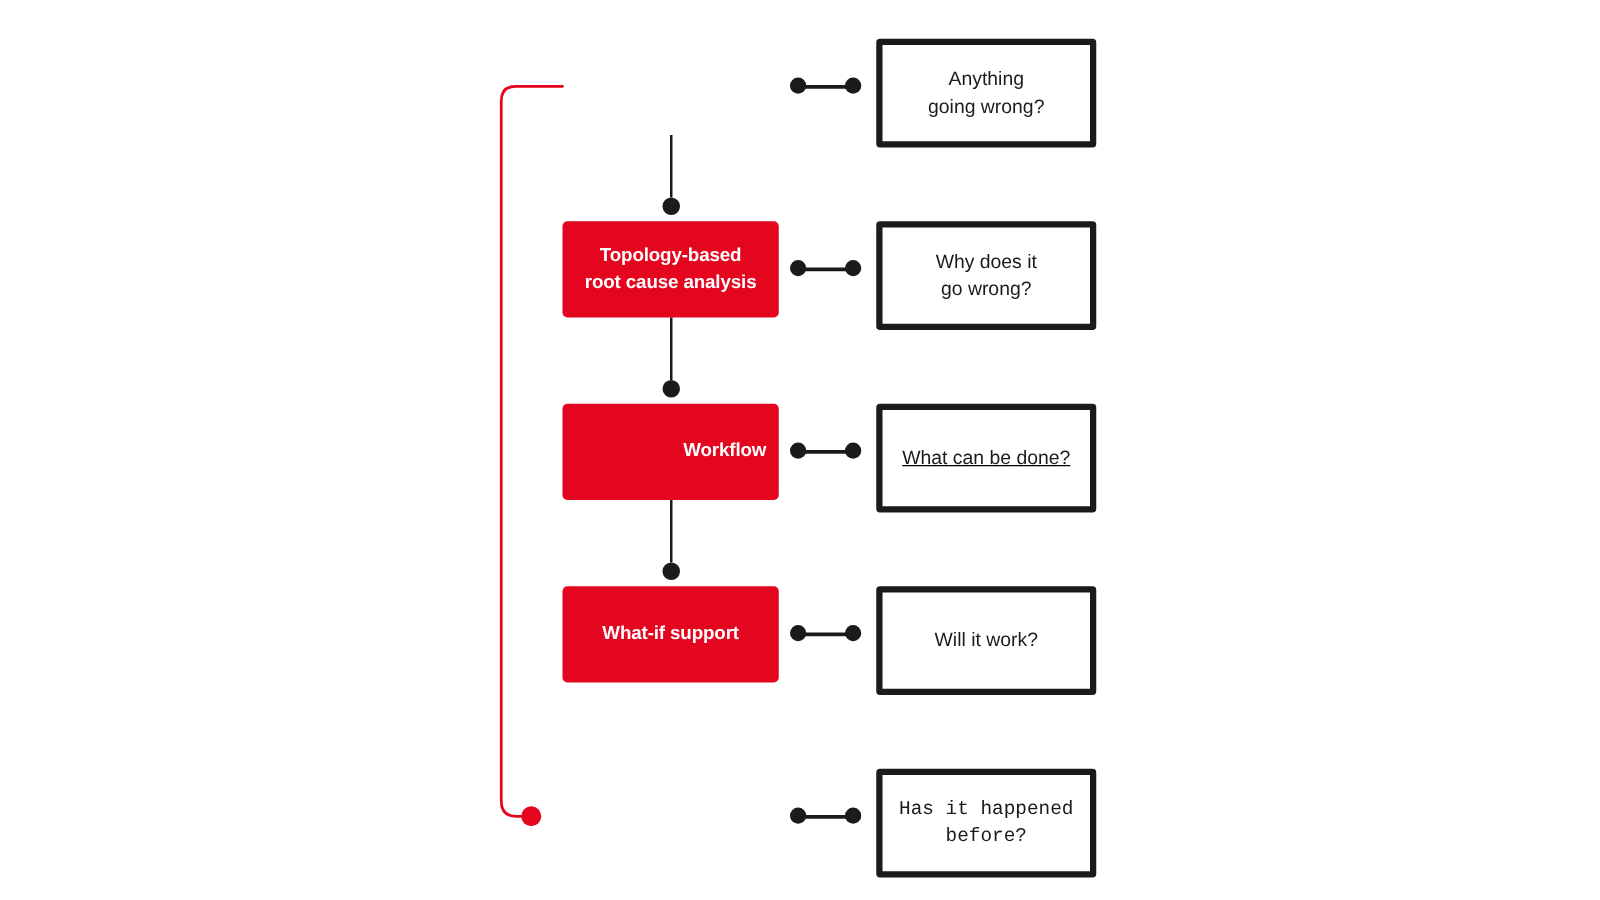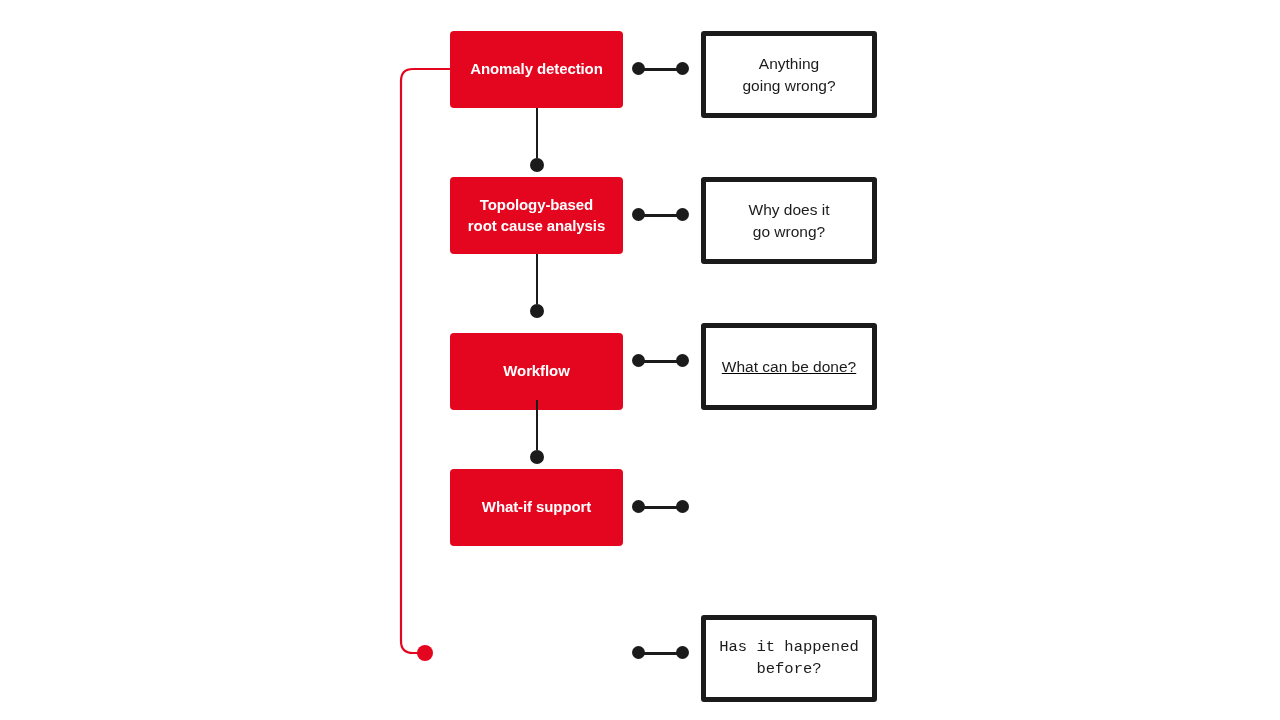--- a/index.html
+++ b/index.html
@@ -128,23 +128,20 @@
 </head>
 <body>
 
 <div id="canvas">
 
   <svg id="feedback-loop" viewBox="0 0 1280 720" width="1280" height="720">
     <path d="M 450 69 L 413 69 Q 401 69 401 81 L 401 641 Q 401 653 413 653 L 419 653" fill="none" stroke="#E4051E" stroke-width="2.2" stroke-linecap="round"></path>
     <circle cx="425" cy="653" r="8" fill="#E4051E"></circle>
   </svg>
 
-  <div class="red-box" style="left:450px; top:31px;">
-    <span class="label">Anomaly detection</span>
-  </div>
   <div class="dumbbell" style="top:69px;">
     <span class="dot left"></span>
     <span class="bar"></span>
     <span class="dot right"></span>
   </div>
   <div class="white-box" style="left:701px; top:31px;">
     <span class="label">Anything
 going wrong?</span>
   </div>
 
@@ -165,21 +162,21 @@
   <div class="white-box" style="left:701px; top:177px;">
     <span class="label">Why does it
 go wrong?</span>
   </div>
 
   <div class="v-connector" style="top:254px; height:64px;">
     <span class="stem" style="height:50px;"></span>
     <span class="dot" style="top:50px;"></span>
   </div>
 
-  <div class="red-box" style="left:450px; top:333px;">
+  <div class="red-box" style="left:450px; top:323px;justify-content:flex-end;">
     <span class="label">Workflow</span>
   </div>
   <div class="dumbbell" style="top:361px;">
     <span class="dot left"></span>
     <span class="bar"></span>
     <span class="dot right"></span>
   </div>
   <div class="white-box" style="left:701px; top:323px;text-decoration:underline;">
     <span class="label">What can be done?</span>
   </div>
@@ -190,20 +187,23 @@
   </div>
 
   <div class="red-box" style="left:450px; top:469px;">
     <span class="label">What-if support</span>
   </div>
   <div class="dumbbell" style="top:507px;">
     <span class="dot left"></span>
     <span class="bar"></span>
     <span class="dot right"></span>
   </div>
+  <div class="white-box" style="left:701px; top:469px;">
+    <span class="label">Will it work?</span>
+  </div>
 
   <div class="dumbbell" style="top:653px;">
     <span class="dot left"></span>
     <span class="bar"></span>
     <span class="dot right"></span>
   </div>
   <div class="white-box" style="left:701px; top:615px;font-family:Liberation Mono, monospace;">
     <span class="label">Has it happened
 before?</span>
   </div>

